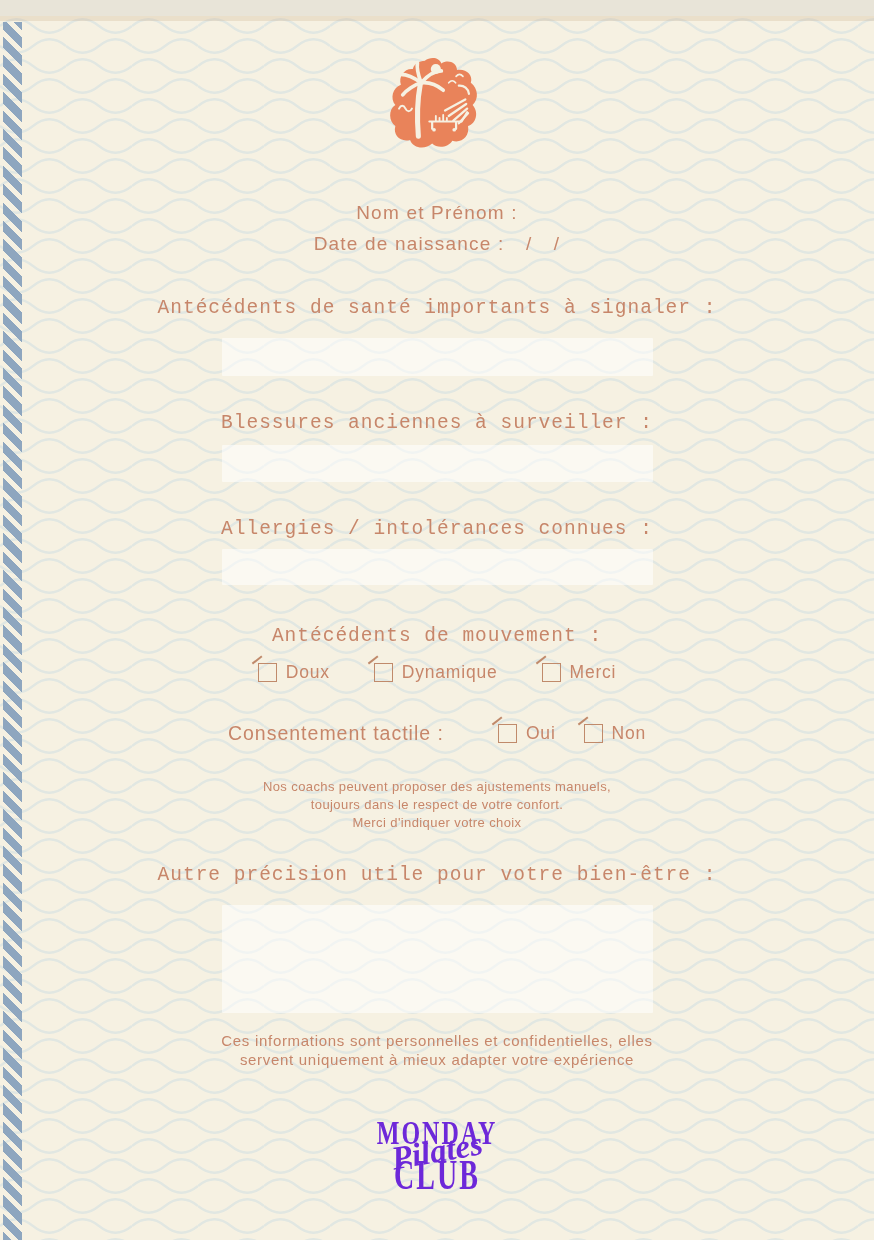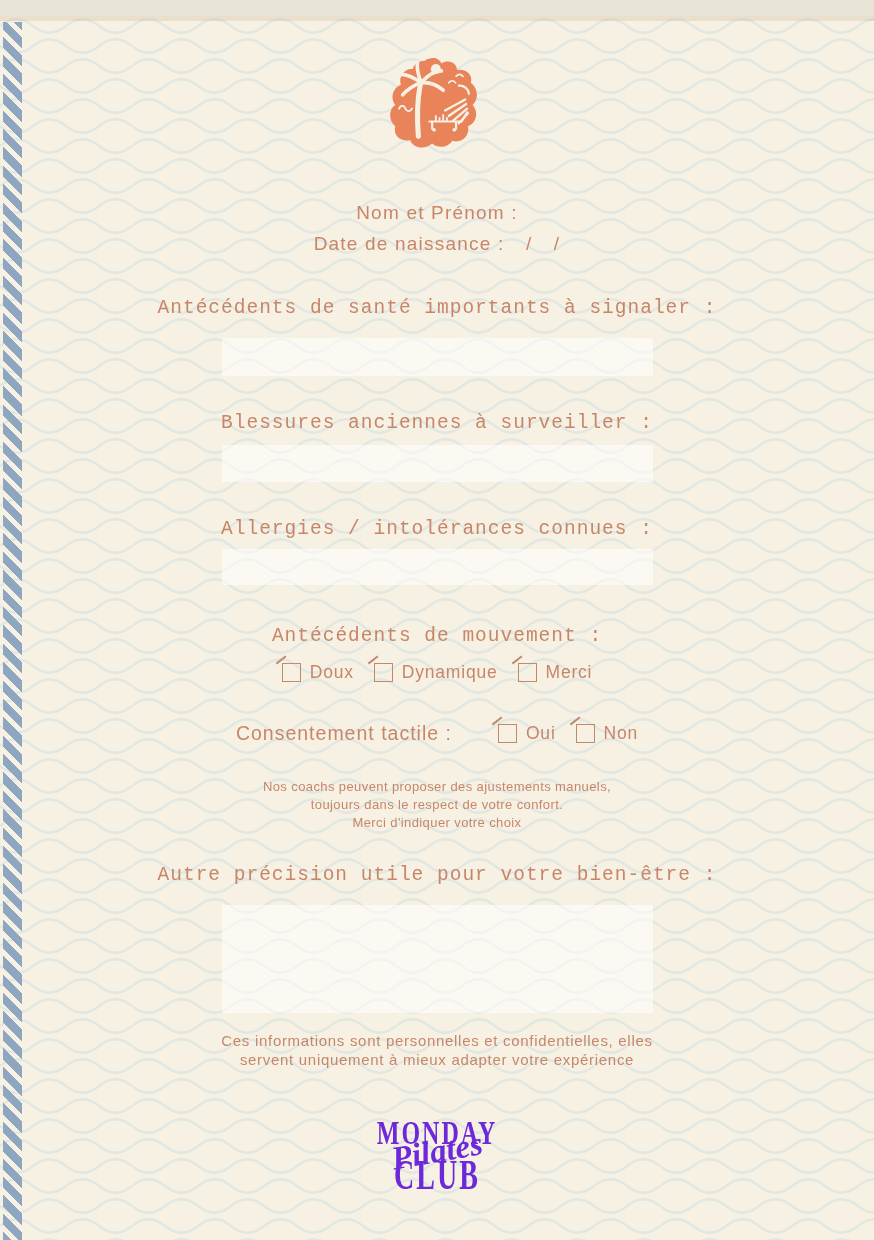--- a/index.html
+++ b/index.html
@@ -31,22 +31,22 @@
   .h-pref{top:609px;}
   .h-autre{top:848px;}
 
   .input-box{position:absolute;left:222px;width:431px;background:rgba(255,255,255,.55);border-radius:1px;}
   .box-ante{top:322px;height:38px;}
   .box-bless{top:429px;height:37px;}
   .box-aller{top:533px;height:36px;}
   .box-autre{top:889px;height:108px;}
 
   .opt-row{position:absolute;left:0;width:100%;display:flex;justify-content:center;align-items:center;}
-  .pref-row{top:646px;gap:20px;}
-  .consent-row{top:706px;gap:20px;}
+  .pref-row{top:646px;gap:44px;}
+  .consent-row{top:706px;gap:28px;}
   .consent-row .consent-label{font-size:19.5px;letter-spacing:1px;margin-right:26px;}
   .opt{display:flex;align-items:center;gap:9px;font-size:17.5px;letter-spacing:.8px;cursor:pointer;}
   .cb{
     width:19px;height:19px;border:1.5px solid #c08a6b;position:relative;
     flex:0 0 auto;background:transparent;box-sizing:border-box;
   }
   .cb::before{
     content:"";position:absolute;left:-8px;top:-5px;width:12px;height:1.6px;
     background:#c08a6b;transform:rotate(-38deg);
   }

